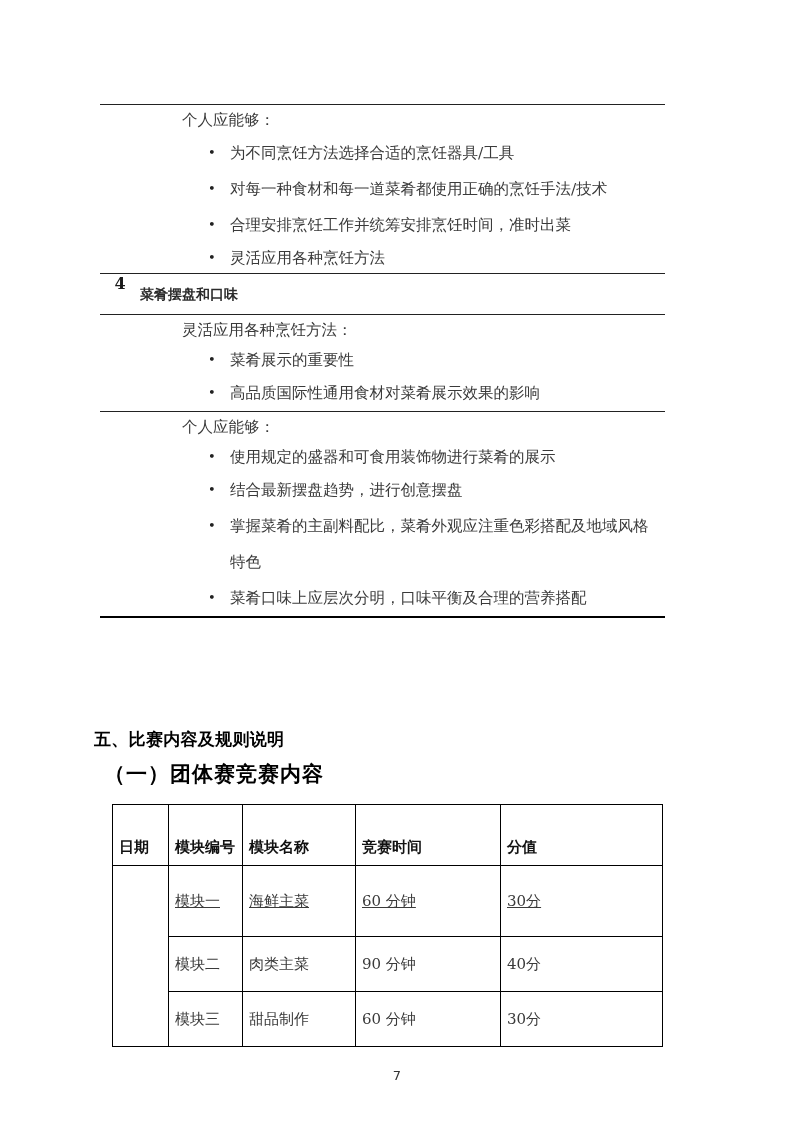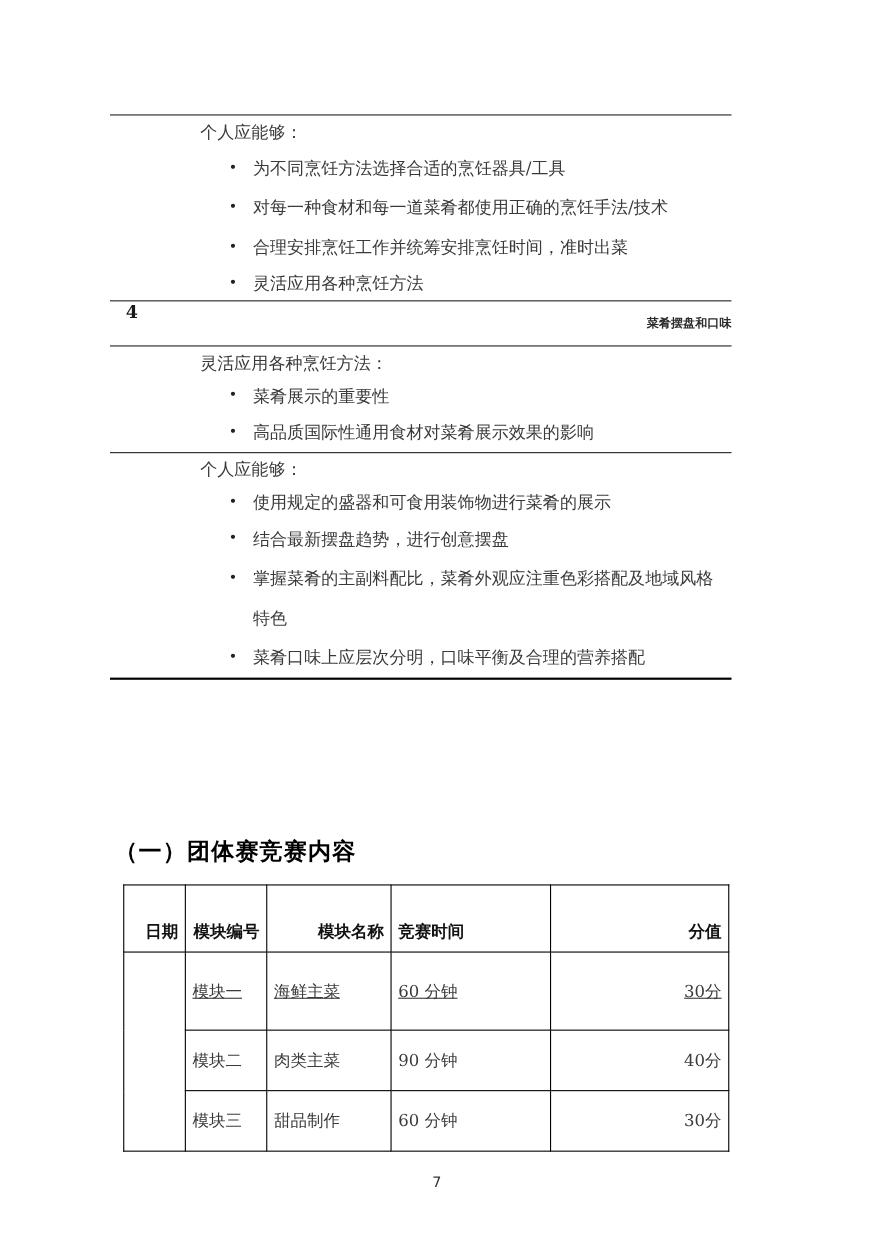--- a/index.html
+++ b/index.html
@@ -90,26 +90,25 @@
     left: 68px;
     top: 0;
     line-height: 36px;
     font-size: 13px;
     color: #222;
   }
   ul.bullets li.tight { line-height: 30px; }
   ul.bullets li.tight .dot { line-height: 30px; }
 
   .section-title {
-    font-size: 11px;
+    font-size: 14px;
     line-height: 30px;
     color: #2b2b2b;
     font-weight: bold;
     font-family: "DejaVu Sans", "Liberation Sans", sans-serif;
-    text-align: right;
   }
 
   
   .heading-1 {
     position: absolute;
     left: 94px;
     top: 712px;
     font-size: 17px;
     font-weight: bold;
     color: #000;
@@ -157,21 +156,21 @@
     vertical-align: middle;
   }
   .modules-table tbody tr.first td { height: 70px; text-decoration: underline; }
 
   .w-date { width: 56px; }
   .w-code { width: 74px; }
   .w-name { width: 113px; }
   .w-time { width: 145px; }
   .w-score { width: 162px; }
 
-  .ta-center { text-align: right; }
+  .ta-center { text-align: left; }
   .ta-left { text-align: left; }
 
   .cell-date-merged { }
 
   
   .page-number {
     position: absolute;
     left: 0;
     top: 1052px;
     width: 794px;
@@ -271,20 +270,21 @@
               <span class="dot">•</span>
               <span>菜肴口味上应层次分明，口味平衡及合理的营养搭配</span>
             </li>
           </ul>
         </td>
       </tr>
 
     </tbody>
   </table>
 
+  <div class="heading-1">五、比赛内容及规则说明</div>
   <div class="heading-2">（一）团体赛竞赛内容</div>
 
   <table class="modules-table">
     <colgroup>
       <col class="w-date">
       <col class="w-code">
       <col class="w-name">
       <col class="w-time">
       <col class="w-score">
     </colgroup>

